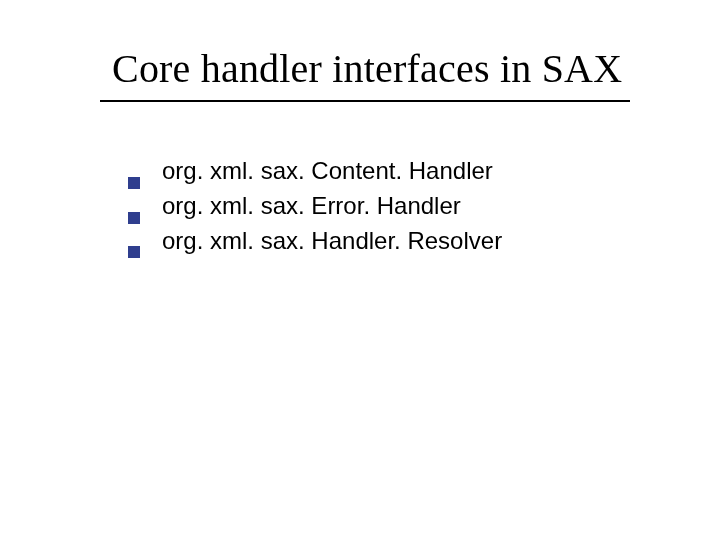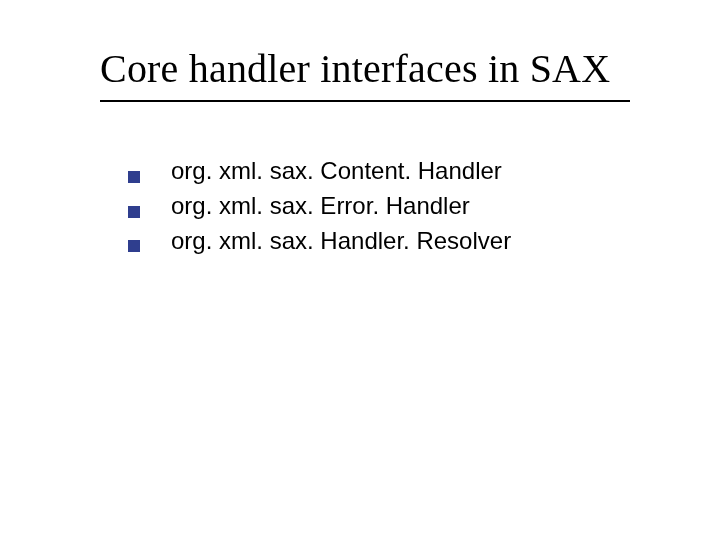--- a/index.html
+++ b/index.html
@@ -16,40 +16,39 @@
     position: relative;
     width: 720px;
     height: 540px;
     box-sizing: border-box;
     padding: 46px 50px 0 100px;
   }
   .title {
     font-size: 40px;
     font-weight: 400;
     line-height: 1.15;
-    margin: 0 0 8px 0;
+    margin: 0 0 8px 12px;
     letter-spacing: 0.2px;
   }
   .underline {
     height: 2px;
     background: #000;
     margin: 2px 0 0 0;
     width: 530px;
   }
   .body {
     margin-top: 52px;
     font-family: Arial, Helvetica, sans-serif;
     font-size: 24px;
     line-height: 1.45;
   }
   .item {
     display: flex;
-    align-items: center;
+    align-items: flex-end;
     margin-left: 28px;
-    gap: 9px;
   }
   .bullet {
     flex: 0 0 auto;
     width: 12px;
     height: 12px;
     background: #2f3e8e;
     margin-top: 11px;
     margin-right: 22px;
   }
   .item-text {

